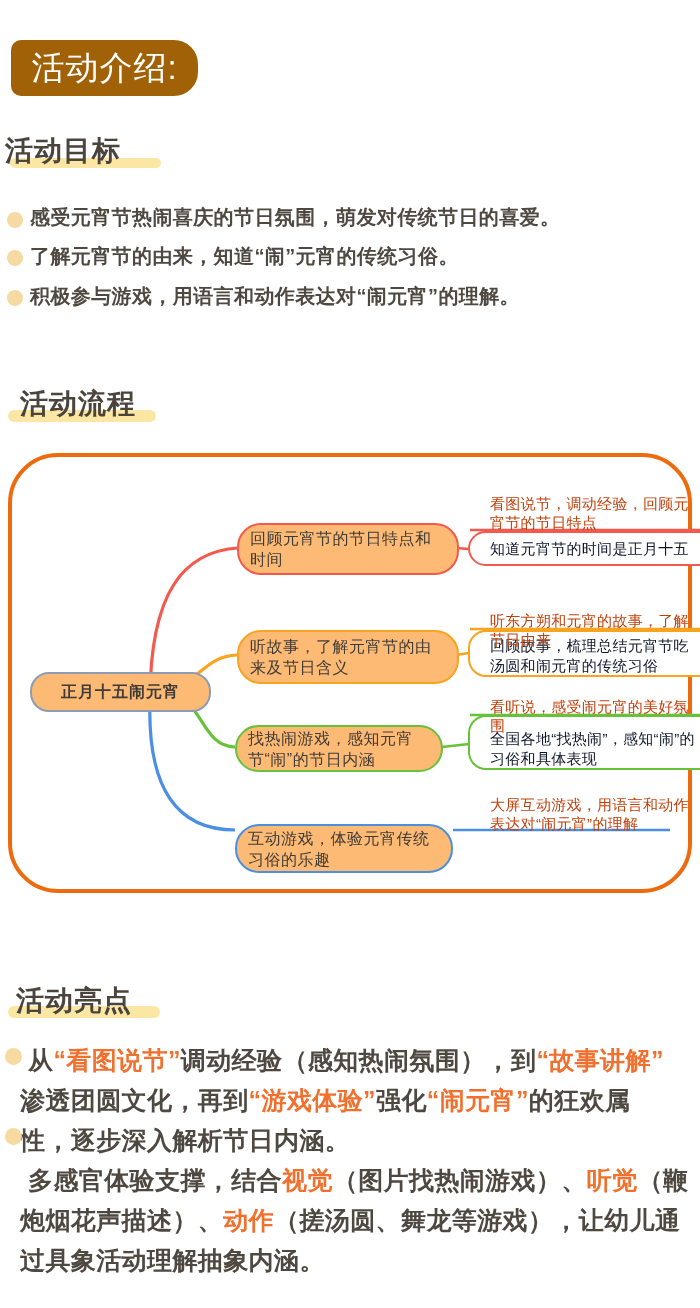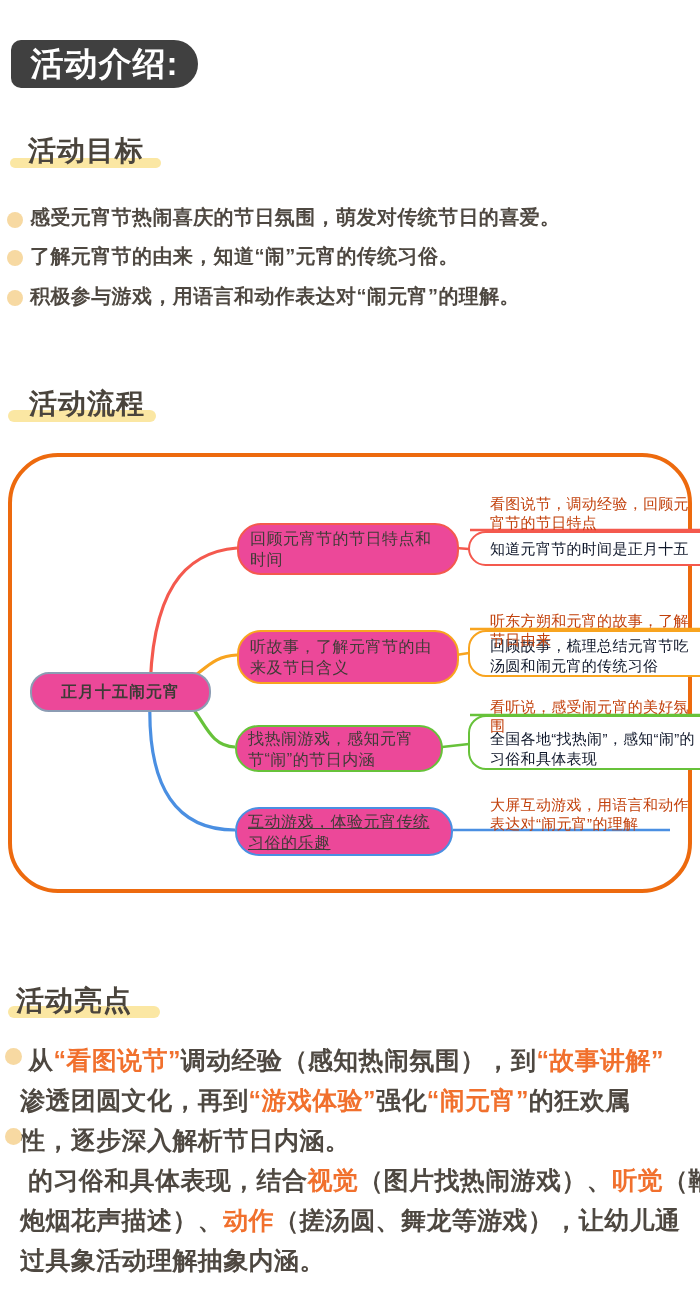--- a/index.html
+++ b/index.html
@@ -1,39 +1,39 @@
 <!DOCTYPE html>
 <html><head>
 <meta charset="utf-8">
 <style>
   html,body{margin:0;padding:0;background:#ffffff;}
   #page{position:relative;width:700px;height:1308px;overflow:hidden;
         font-family:"Liberation Sans","DejaVu Sans",sans-serif;background:#fff;}
   
-  .badge{position:absolute;left:11px;top:40px;width:187px;height:48px;
-         background:#404040;color:#fff;font-size:33px;font-weight:700;
+  .badge{position:absolute;left:11px;top:40px;width:187px;height:56px;
+         background:#a16207;color:#fff;font-size:33px;font-weight:400;
          border-radius:10px 24px 24px 10px;display:flex;align-items:center;
          justify-content:center;letter-spacing:1px;}
   
   .sec-title{position:absolute;font-size:28px;font-weight:700;color:#4A443C;
              letter-spacing:1px;z-index:2;}
   .hl-bar{position:absolute;background:#FBE7A3;border-radius:6px;z-index:1;}
   
   .dot{position:absolute;width:16px;height:16px;border-radius:50%;
        background:#F7D9A2;z-index:1;}
   .btxt{position:absolute;left:30px;width:668px;font-size:20px;font-weight:600;
         color:#4E4841;letter-spacing:0.4px;white-space:nowrap;}
   .par-line{position:absolute;left:20px;width:680px;font-size:25px;
         font-weight:600;color:#4E4841;letter-spacing:0.4px;white-space:nowrap;}
   .par-line .or{color:#F1702D;}
   .indent{padding-left:8px;}
   
   .mm-frame{position:absolute;left:8px;top:453px;width:676px;height:432px;
             border:4.5px solid #ED6A0E;border-radius:50px;background:#fff;}
-  .mm-node{position:absolute;background:#ec4899;display:flex;align-items:center;
+  .mm-node{position:absolute;background:#fdba74;display:flex;align-items:center;
            color:#3F3B37;z-index:3;}
   .mm-root{left:30px;top:672px;width:177px;height:36px;border:2.5px solid #8C9CB3;
            border-radius:19px;font-size:16px;font-weight:600;justify-content:center;
            letter-spacing:1px;}
   .mm-branch{font-size:16px;font-weight:500;line-height:21px;
              border-radius:24px;padding:0 11px;letter-spacing:0.5px;}
   .mm-childtext{position:absolute;left:490px;width:208px;font-size:15px;
                 font-weight:500;line-height:19px;color:#c2410c;z-index:3;
                 letter-spacing:0.3px;}
   .mm-capsule{position:absolute;left:468px;width:240px;background:#fff;
@@ -43,31 +43,31 @@
               font-weight:500;line-height:19.5px;color:#0f172a;letter-spacing:0.3px;}
   svg.wires{position:absolute;left:0;top:0;z-index:2;}
 </style>
 </head>
 <body>
 
 <div id="page">
 
   <div class="badge">活动介绍:</div>
 
-  <div class="sec-title" style="left:28px;top:132px;">活动目标</div>
+  <div class="sec-title" style="left:5px;top:132px;">活动目标</div>
   <div class="hl-bar" style="left:10px;top:158px;width:151px;height:10px;"></div>
 
   <div class="dot" style="left:7px;top:212px;"></div>
   <div class="btxt" style="top:204px;">感受元宵节热闹喜庆的节日氛围，萌发对传统节日的喜爱。</div>
   <div class="dot" style="left:7px;top:250px;"></div>
   <div class="btxt" style="top:243px;">了解元宵节的由来，知道“闹”元宵的传统习俗。</div>
   <div class="dot" style="left:7px;top:290px;"></div>
   <div class="btxt" style="top:283px;">积极参与游戏，用语言和动作表达对“闹元宵”的理解。</div>
 
-  <div class="sec-title" style="left:29px;top:385px;">活动流程</div>
+  <div class="sec-title" style="left:20px;top:385px;">活动流程</div>
   <div class="hl-bar" style="left:8px;top:410px;width:148px;height:12px;"></div>
 
   <div class="mm-frame"></div>
 
   <svg class="wires" width="700" height="1308" viewBox="0 0 700 1308">
 
     <path d="M 150,700 C 150,590 185,552 237,548" fill="none" stroke="#F4594E" stroke-width="3.2"></path>
     <path d="M 172,688 C 202,678 207,656 237,655" fill="none" stroke="#F8A41F" stroke-width="3.2"></path>
     <path d="M 172,693 C 204,704 202,746 235,747" fill="none" stroke="#67C23A" stroke-width="3.2"></path>
     <path d="M 150,700 C 147,790 178,830 235,830" fill="none" stroke="#4A8FE2" stroke-width="3.2"></path>
@@ -80,21 +80,21 @@
     <path d="M 470,629 L 700,629" fill="none" stroke="#F8A41F" stroke-width="2.5"></path>
     <path d="M 470,715 L 700,715" fill="none" stroke="#67C23A" stroke-width="2.5"></path>
     <path d="M 453,830 L 670,830" fill="none" stroke="#4A8FE2" stroke-width="2.5"></path>
   </svg>
 
   <div class="mm-node mm-root">正月十五闹元宵</div>
 
   <div class="mm-node mm-branch" style="left:237px;top:523px;width:196px;height:48px;border:2.5px solid #F4594E;">回顾元宵节的节日特点和时间</div>
   <div class="mm-node mm-branch" style="left:237px;top:630px;width:196px;height:50px;border:2.5px solid #F8A41F;">听故事，了解元宵节的由来及节日含义</div>
   <div class="mm-node mm-branch" style="left:235px;top:725px;width:182px;height:43px;border:2.5px solid #67C23A;">找热闹游戏，感知元宵节“闹”的节日内涵</div>
-  <div class="mm-node mm-branch" style="left:235px;top:807px;width:192px;height:45px;border:2.5px solid #4A8FE2;text-decoration:underline;">互动游戏，体验元宵传统习俗的乐趣</div>
+  <div class="mm-node mm-branch" style="left:235px;top:824px;width:192px;height:45px;border:2.5px solid #4A8FE2;">互动游戏，体验元宵传统习俗的乐趣</div>
 
   <div class="mm-childtext" style="top:494px;">看图说节，调动经验，回顾元宵节的节日特点</div>
   <div class="mm-childtext" style="top:611px;">听东方朔和元宵的故事，了解节日由来</div>
   <div class="mm-childtext" style="top:697px;">看听说，感受闹元宵的美好氛围</div>
   <div class="mm-childtext" style="top:795px;">大屏互动游戏，用语言和动作表达对“闹元宵”的理解</div>
 
   <div class="mm-capsule" style="top:531px;height:35px;border-color:#F4594E;">
     <div class="mm-captext" style="top:6px;">知道元宵节的时间是正月十五</div>
   </div>
   <div class="mm-capsule" style="top:630px;height:47px;border-color:#F8A41F;">
@@ -106,17 +106,17 @@
 
   <div class="sec-title" style="left:16px;top:982px;">活动亮点</div>
   <div class="hl-bar" style="left:8px;top:1006px;width:152px;height:12px;"></div>
 
   <div class="dot" style="left:5px;top:1048px;width:17px;height:17px;"></div>
   <div class="dot" style="left:5px;top:1128px;width:17px;height:17px;"></div>
 
   <div class="par-line indent" style="top:1044px;"><span>从</span><span class="or">“看图说节”</span><span>调动经验（感知热闹氛围），到</span><span class="or">“故事讲解”</span></div>
   <div class="par-line" style="top:1084px;"><span>渗透团圆文化，再到</span><span class="or">“游戏体验”</span><span>强化</span><span class="or">“闹元宵”</span><span>的狂欢属</span></div>
   <div class="par-line" style="top:1124px;"><span>性，逐步深入解析节日内涵。</span></div>
-  <div class="par-line indent" style="top:1164px;"><span>的习俗和具体表现，结合</span><span class="or">视觉</span><span>（图片找热闹游戏）、</span><span class="or">听觉</span><span>（鞭</span></div>
+  <div class="par-line indent" style="top:1164px;"><span>多感官体验支撑，结合</span><span class="or">视觉</span><span>（图片找热闹游戏）、</span><span class="or">听觉</span><span>（鞭</span></div>
   <div class="par-line" style="top:1204px;"><span>炮烟花声描述）、</span><span class="or">动作</span><span>（搓汤圆、舞龙等游戏），让幼儿通</span></div>
   <div class="par-line" style="top:1244px;"><span>过具象活动理解抽象内涵。</span></div>
 
 </div>
 
 </body></html>

